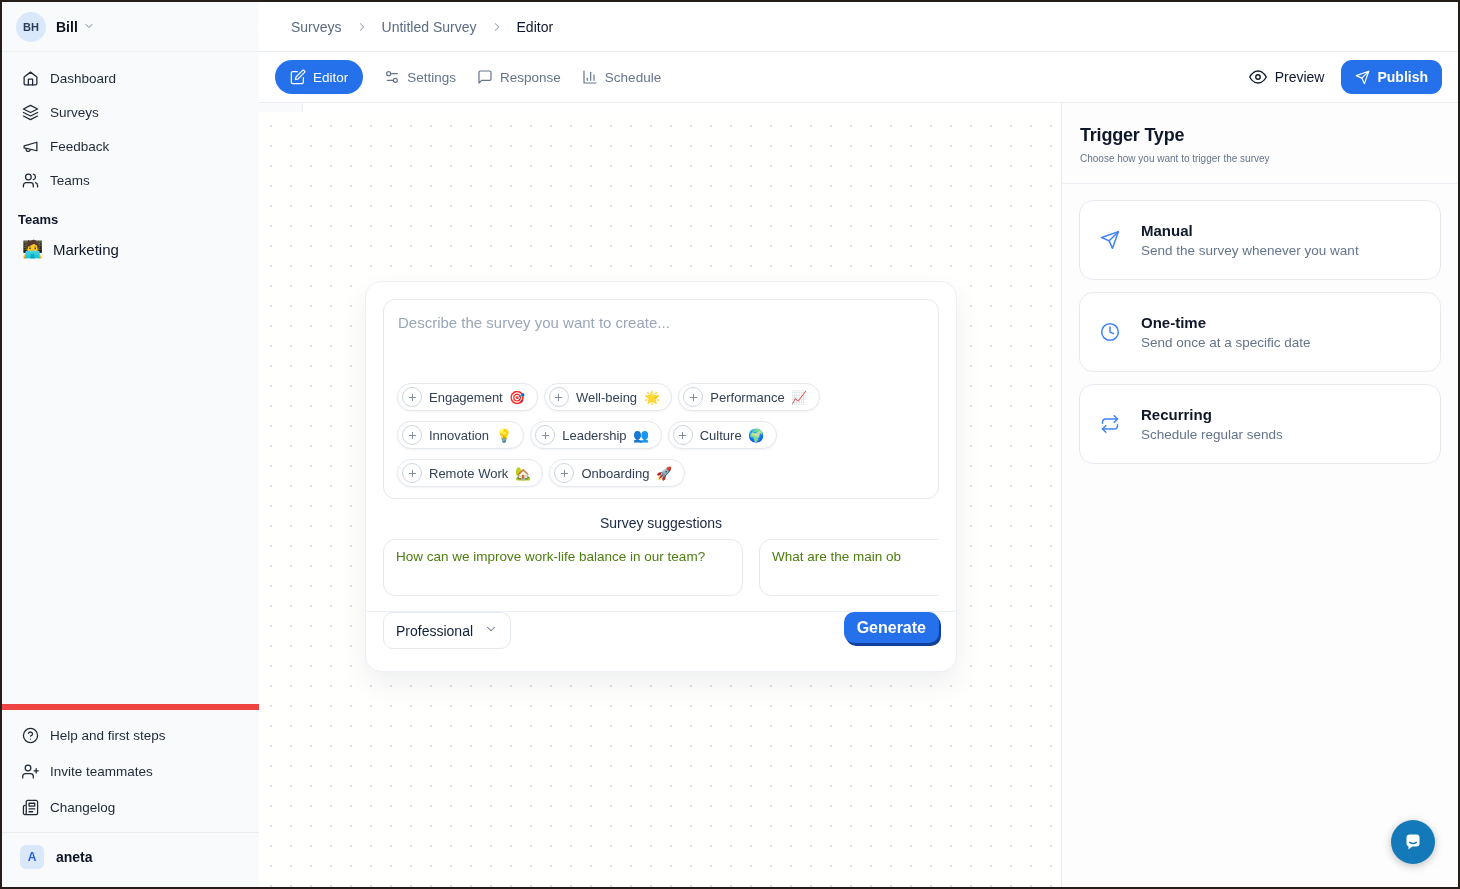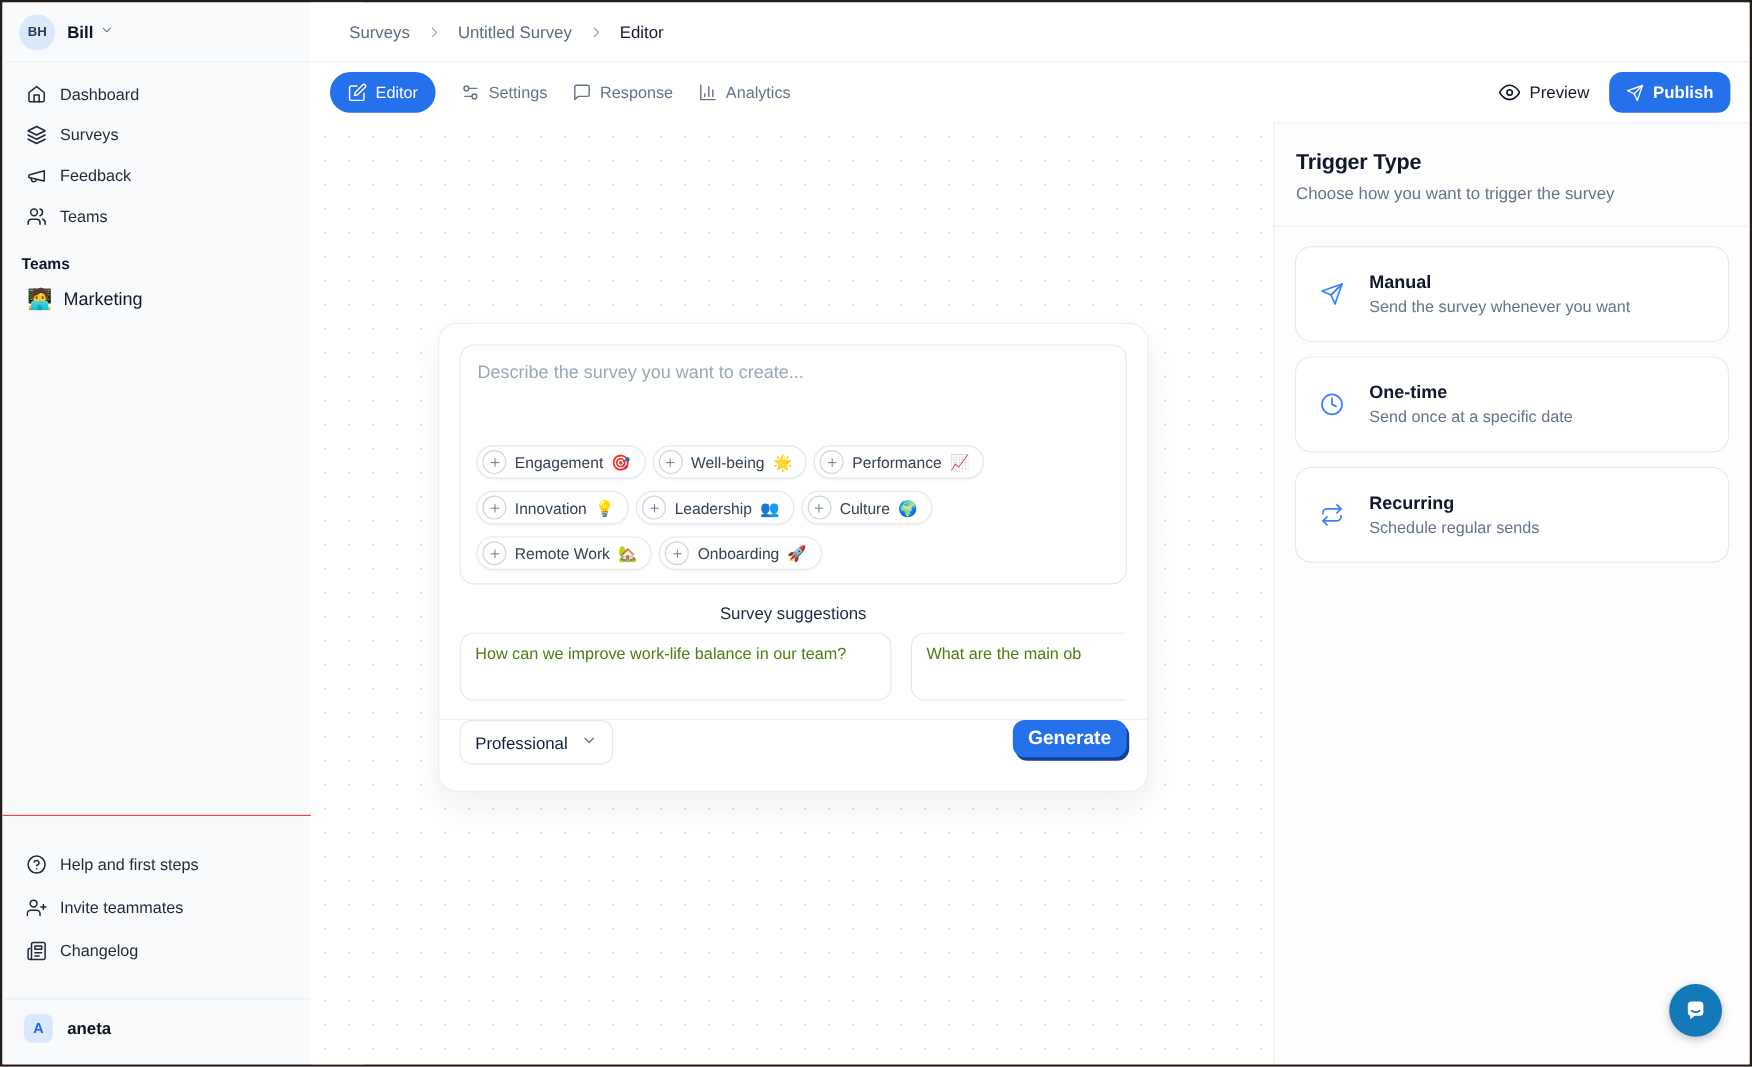--- a/index.html
+++ b/index.html
@@ -14,21 +14,21 @@
   .sb-header .chev{ margin-left:5px; color:#64748b; }
   .collapse-btn{ margin-left:auto; width:34px; height:34px; border-radius:50%; background:#fff; display:flex; align-items:center; justify-content:center; color:#1f2937; cursor:pointer; }
   .sb-nav{ padding:10px 12px 0; display:flex; flex-direction:column; gap:2px; }
   .sb-item{ height:32px; display:flex; align-items:center; gap:11px; padding:0 8px; border-radius:8px; color:#1f2937; font-size:13.5px; font-weight:500; cursor:pointer; }
   .sb-item svg{ width:17px; height:17px; flex:0 0 auto; }
   .sb-section{ margin:16px 16px 4px; font-size:13px; font-weight:700; color:#0f172a; }
   .sb-team{ margin:0 12px; height:36px; display:flex; align-items:center; gap:9px; padding:0 8px; border-radius:8px; cursor:pointer; }
   .sb-team .emoji{ font-size:17px; width:22px; text-align:center; }
   .sb-team .lbl{ font-size:15px; font-weight:500; color:#0f172a; }
   .sb-spacer{ flex:1; }
-  .sb-footer{ border-top:1px solid #ef4444; padding:23px 12px; display:flex; flex-direction:column; gap:2px; }
+  .sb-footer{ border-top:6px solid #ef4444; padding:8px 12px; display:flex; flex-direction:column; gap:2px; }
   .sb-footer .sb-item{ height:34px; }
   .sb-user{ border-top:1px solid #e9edf2; padding:12px 16px 18px 18px; display:flex; align-items:center; gap:12px; cursor:pointer; }
   .u-avatar{ width:24px; height:24px; border-radius:6px; background:#d9e9fb; color:#2563eb; font-size:12px; font-weight:700; display:flex; align-items:center; justify-content:center; }
   .u-name{ font-size:14px; font-weight:700; color:#0b1220; }
   .sb-user .chev{ margin-left:auto; color:#8a96a6; }
 
   
   .topbar{ position:absolute; left:257px; top:0; right:0; height:50px; background:#fff; border-bottom:1px solid #e9edf2; display:flex; align-items:center; padding:0 16px 0 32px; }
   .crumb{ font-size:14px; color:#5b6b81; cursor:pointer; }
   .crumb-sep{ color:#9aa5b5; margin:0 13px; display:flex; }
@@ -38,21 +38,21 @@
   .tab{ display:flex; align-items:center; gap:7px; color:#64748b; font-size:13.5px; font-weight:500; margin-right:21px; cursor:pointer; }
   .tab svg{ width:16px; height:16px; }
   .tab.active{ background:#2570eb; color:#fff; height:34px; padding:0 15px; border-radius:17px; }
   .tb-right{ margin-left:auto; display:flex; align-items:center; }
   .preview{ display:flex; align-items:center; gap:8px; font-size:14px; color:#0f172a; font-weight:500; cursor:pointer; }
   .preview svg{ width:18px; height:18px; }
   .publish{ margin-left:17px; height:34px; display:flex; align-items:center; gap:7px; padding:0 14px; border-radius:11px; background:#2570eb; color:#fff; font-size:14px; font-weight:600; border:none; cursor:pointer; }
   .publish svg{ width:15px; height:15px; }
 
   
-  .canvas{ position:absolute; left:257px; top:98px; width:802px; bottom:0; background-color:#fffffe;
+  .canvas{ position:absolute; left:257px; top:110px; width:802px; bottom:0; background-color:#fffffe;
     background-image:radial-gradient(#dcdfe4 1.1px, transparent 1.1px); background-size:20px 20px; background-position:2px 4px; }
 
   .composer{ position:absolute; left:106px; top:169px; width:592px; background:#fff; border:1px solid #eceff4; border-radius:16px; box-shadow:0 12px 28px rgba(15,23,42,.07); }
   .prompt-box{ margin:17px 17px 0; height:200px; border:1px solid #e4e9ef; border-radius:12px; position:relative; background:#fff; }
   .prompt-box textarea{ position:absolute; inset:0; width:100%; height:100%; border:none; outline:none; resize:none; background:transparent; padding:14px 14px 0; font-family:"Liberation Sans",sans-serif; font-size:15px; color:#0f172a; }
   .prompt-box textarea::placeholder{ color:#9aa7b8; }
   .chips{ position:absolute; left:13px; right:13px; bottom:11px; display:flex; flex-wrap:wrap; gap:10px 6px; }
   .chip{ height:28px; display:flex; align-items:center; gap:7px; padding:0 11px 0 4px; background:#fff; border:1px solid #e4e9ef; border-radius:14px; box-shadow:0 1px 2px rgba(15,23,42,.05); cursor:pointer; }
   .chip .plus{ width:20px; height:20px; border-radius:50%; border:1px solid #cbd5e0; color:#6b7a8f; display:flex; align-items:center; justify-content:center; }
   .chip .plus svg{ width:11px; height:11px; }
@@ -65,21 +65,21 @@
   .card-divider{ margin-top:15px; height:1px; background:#edf0f4; }
   .composer-footer{ height:59px; display:flex; align-items:flex-start; justify-content:space-between; padding:0 17px; }
   .tone-select{ height:37px; display:flex; align-items:center; gap:11px; padding:0 12px; border:1px solid #e4e9ef; border-radius:10px; background:#fff; font-size:14px; color:#10203a; cursor:pointer; }
   .tone-select .chev{ color:#64748b; }
   .generate{ height:31px; padding:0 13px; border:none; border-radius:10px; background:#2570eb; color:#fff; font-size:16px; font-weight:600; font-family:"Liberation Sans",sans-serif; box-shadow:2px 3px 0 #123f9b; cursor:pointer; }
 
   
   .rpanel{ position:absolute; left:1059px; top:101px; right:0; bottom:0; background:#fdfdfe; border-left:1px solid #e9edf2; }
   .rp-header{ padding:22px 18px 19px; border-bottom:1px solid #edf0f4; }
   .rp-title{ font-size:18px; font-weight:700; color:#0f172a; letter-spacing:-.2px; }
-  .rp-sub{ margin-top:7px; font-size:14px; color:#64748b; }
+  .rp-sub{ margin-top:7px; font-size:10px; color:#64748b; }
   .rp-options{ padding:16px 17px; display:flex; flex-direction:column; gap:12px; }
   .opt-card{ min-height:80px; background:#fff; border:1px solid #e6eaf0; border-radius:14px; display:flex; align-items:center; gap:21px; padding:0 20px; cursor:pointer; }
   .opt-card svg{ width:20px; height:20px; color:#3f83f8; flex:0 0 auto; }
   .opt-title{ font-size:15px; font-weight:600; color:#0f172a; }
   .opt-desc{ margin-top:4px; font-size:13.5px; color:#64748b; }
 
   
   .chat-fab{ position:absolute; right:23px; bottom:23px; width:44px; height:44px; border-radius:50%; background:#1379b8; display:flex; align-items:center; justify-content:center; box-shadow:0 2px 8px rgba(0,0,0,.25); cursor:pointer; }
   .chat-fab svg{ width:24px; height:24px; }
 
@@ -229,21 +229,21 @@
         </svg>
       <span>Response</span>
     </div>
     <div class="tab">
       <svg class="ic" viewBox="0 0 24 24">
           <path d="M3 3v18h18"></path>
           <path d="M18 17V9"></path>
           <path d="M13 17V5"></path>
           <path d="M8 17v-3"></path>
         </svg>
-      <span>Analytics</span>
+      <span>Schedule</span>
     </div>
     <div class="tb-right">
       <div class="preview">
         <svg class="ic" viewBox="0 0 24 24">
             <path d="M1 12s4-8 11-8 11 8 11 8-4 8-11 8-11-8-11-8Z"></path>
             <circle cx="12" cy="12" r="3"></circle>
           </svg>
         <span>Preview</span>
       </div>
       <button class="publish">

